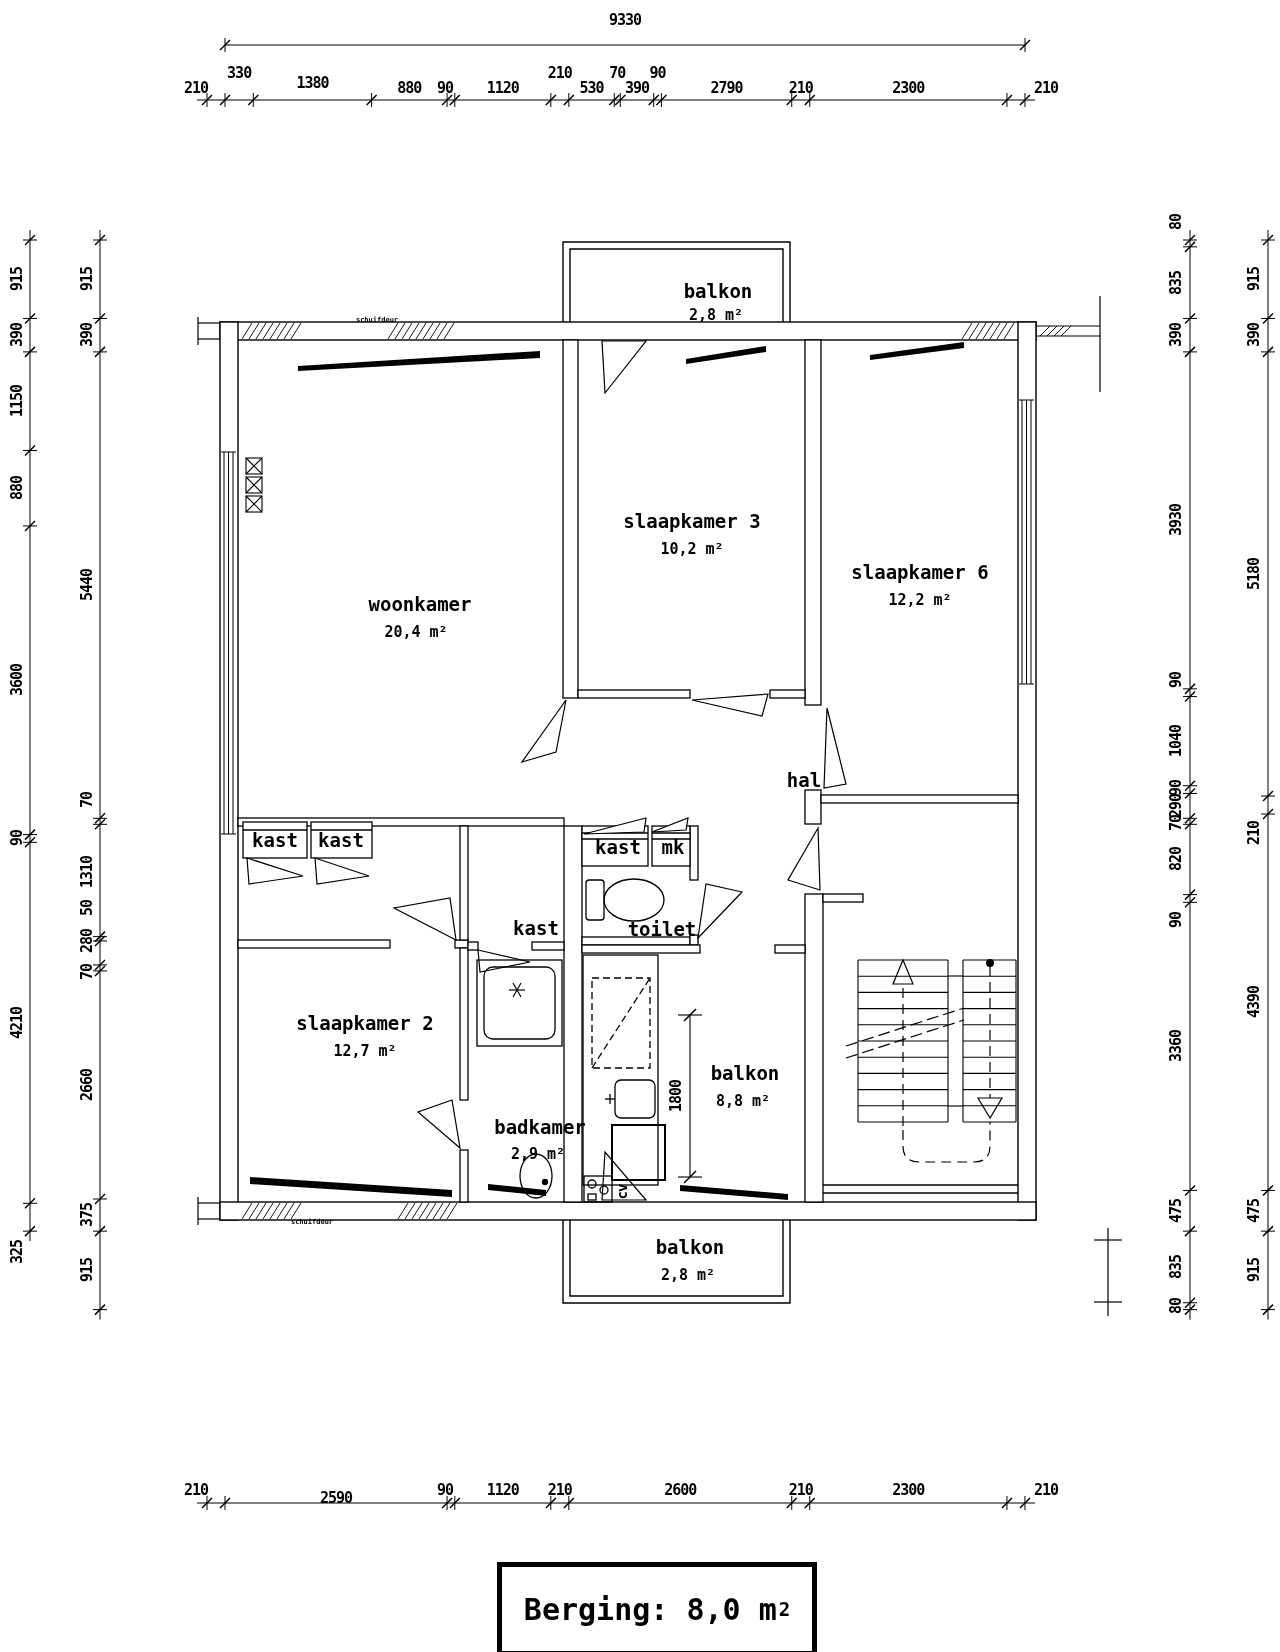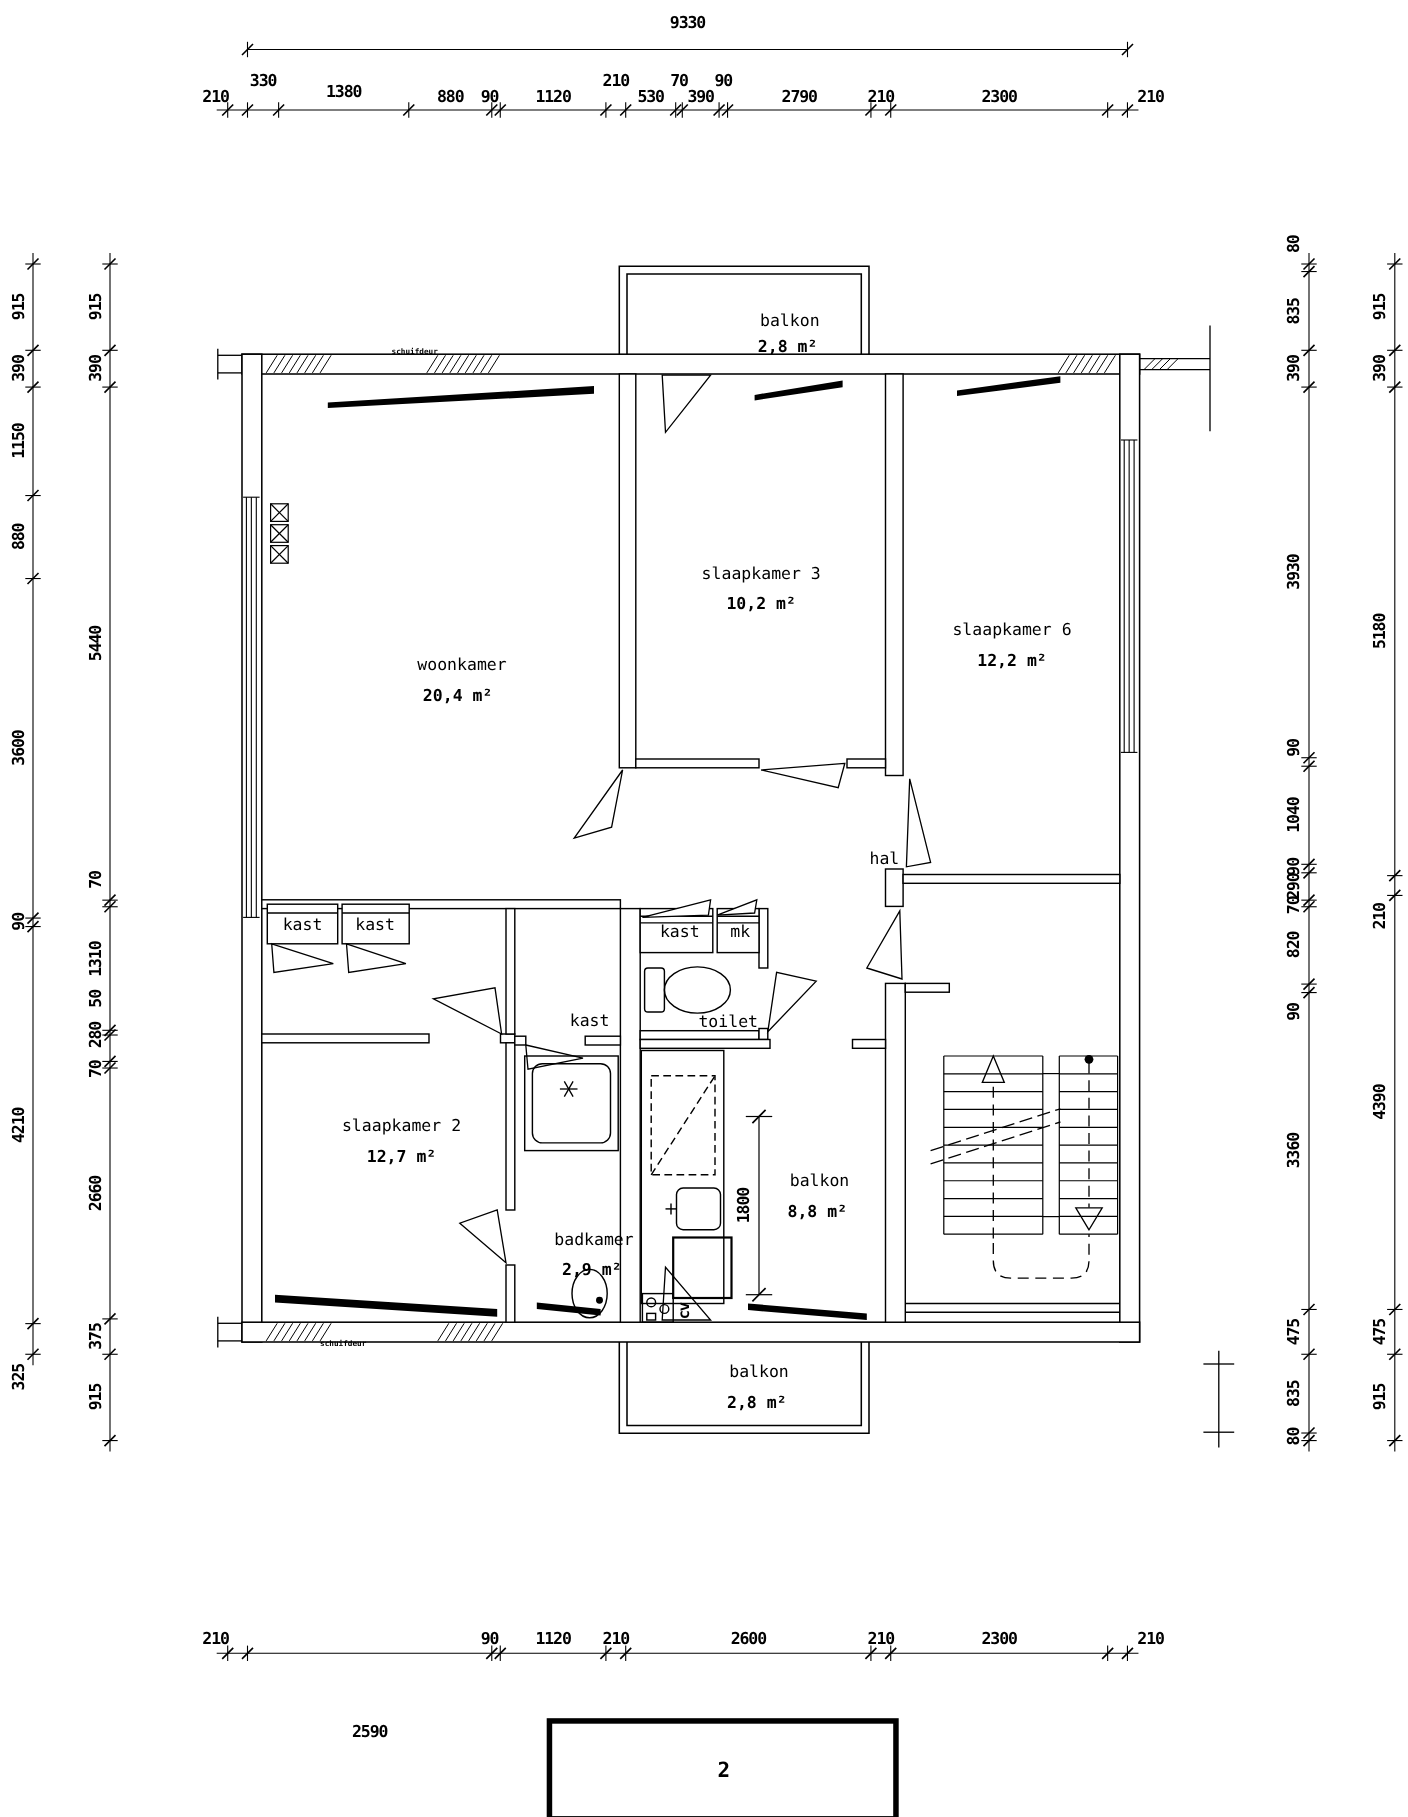--- a/index.html
+++ b/index.html
@@ -1,19 +1,19 @@
 <!DOCTYPE html>
 <html><head>
 <meta charset="utf-8">
 <style>
   html,body{margin:0;padding:0;background:#fff;}
   #canvas{position:relative;width:1280px;height:1652px;background:#fff;overflow:hidden;
           font-family:"DejaVu Sans Mono",monospace;color:#000;}
   svg{position:absolute;left:0;top:0;}
-  .rname{position:absolute;transform:translate(-50%,-50%);font-weight:normal;font-size:15px;white-space:nowrap;}
+  .rname{position:absolute;transform:translate(-50%,-50%);font-weight:bold;font-size:19px;white-space:nowrap;}
   .rarea{position:absolute;transform:translate(-50%,-50%);font-weight:bold;font-size:15px;white-space:nowrap;}
   .dlab{position:absolute;transform:translate(-50%,-50%);font-weight:bold;font-size:15px;white-space:nowrap;letter-spacing:-1px;}
   .vlab{transform:translate(-50%,-50%) rotate(-90deg);}
   .tiny{position:absolute;transform:translate(-50%,-50%);font-weight:bold;font-size:7px;white-space:nowrap;}
   #berging{position:absolute;left:497px;top:1562px;width:310px;height:84px;border:5px solid #000;
            display:flex;align-items:center;justify-content:center;font-size:30px;font-weight:bold;white-space:nowrap;}
   #berging sup{font-size:19px;margin-left:2px;}
 </style>
 </head>
 <body>
@@ -478,21 +478,21 @@
       <div class="dlab" style="left: 559.82px; top: 73px;">210</div>
       <div class="dlab" style="left: 591.544px; top: 88px;">530</div>
       <div class="dlab" style="left: 617.266px; top: 73px;">70</div>
       <div class="dlab" style="left: 636.986px; top: 88px;">390</div>
       <div class="dlab" style="left: 657.564px; top: 73px;">90</div>
       <div class="dlab" style="left: 726.584px; top: 88px;">2790</div>
       <div class="dlab" style="left: 800.749px; top: 88px;">210</div>
       <div class="dlab" style="left: 908.353px; top: 88px;">2300</div>
       <div class="dlab" style="left: 1046px; top: 88px;">210</div>
       <div class="dlab" style="left: 196px; top: 1490px;">210</div>
-      <div class="dlab" style="left: 336.039px; top: 1574px; text-align: right;">2590</div>
+      <div class="dlab" style="left: 336.039px; top: 1498px; text-align: right;">2590</div>
       <div class="dlab" style="left: 445px; top: 1490px;">90</div>
       <div class="dlab" style="left: 502.803px; top: 1490px;">1120</div>
       <div class="dlab" style="left: 559.82px; top: 1490px;">210</div>
       <div class="dlab" style="left: 680.285px; top: 1490px;">2600</div>
       <div class="dlab" style="left: 800.749px; top: 1490px;">210</div>
       <div class="dlab" style="left: 908.353px; top: 1490px;">2300</div>
       <div class="dlab" style="left: 1046px; top: 1490px;">210</div>
       <div class="dlab vlab" style="left: 17px; top: 279.226px;">915</div>
       <div class="dlab vlab" style="left: 17px; top: 335.171px;">390</div>
       <div class="dlab vlab" style="left: 17px; top: 401.191px;">1150</div>
@@ -530,16 +530,17 @@
       <div class="dlab vlab" style="left: 1254px; top: 279.226px;">915</div>
       <div class="dlab vlab" style="left: 1254px; top: 335.171px;">390</div>
       <div class="dlab vlab" style="left: 1254px; top: 573.957px;">5180</div>
       <div class="dlab vlab" style="left: 1254px; top: 833px;">210</div>
       <div class="dlab vlab" style="left: 1254px; top: 1002.23px;">4390</div>
       <div class="dlab vlab" style="left: 1254px; top: 1210.79px;">475</div>
       <div class="dlab vlab" style="left: 1254px; top: 1270.38px;">915</div>
     </div>
 
 <div id="berging">
+  <span>Berging: 8,0 m</span>
       <sup>2</sup>
 </div>
 
 </div>
 
 </body></html>

